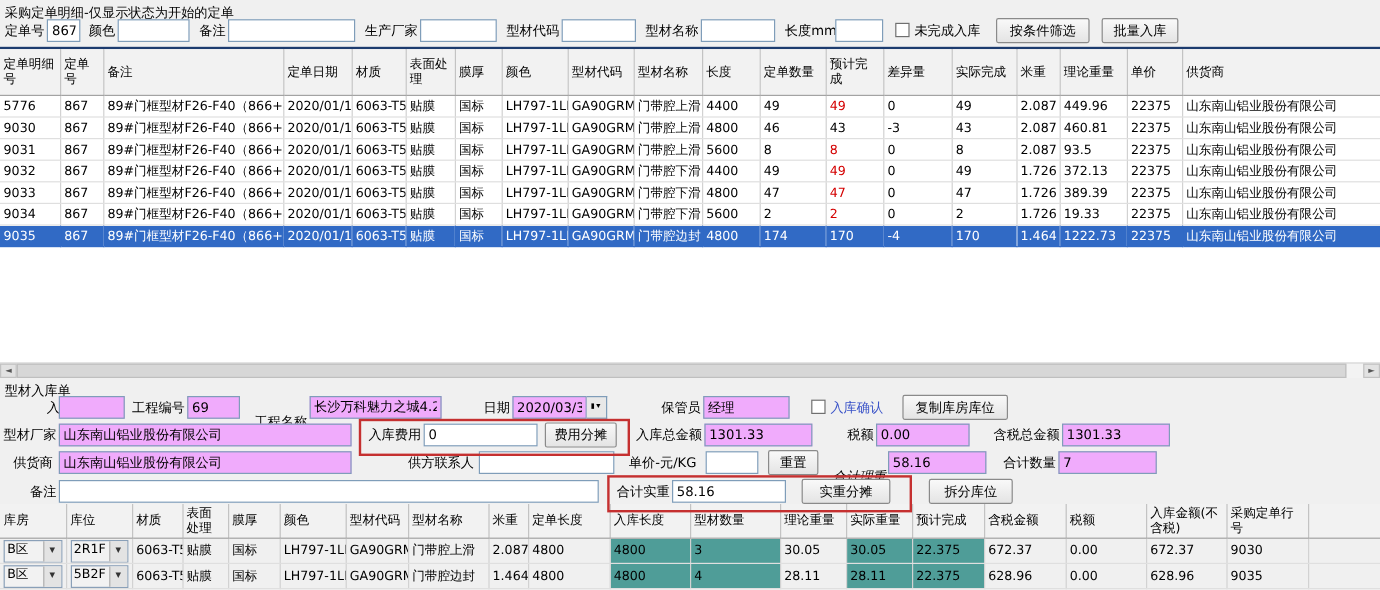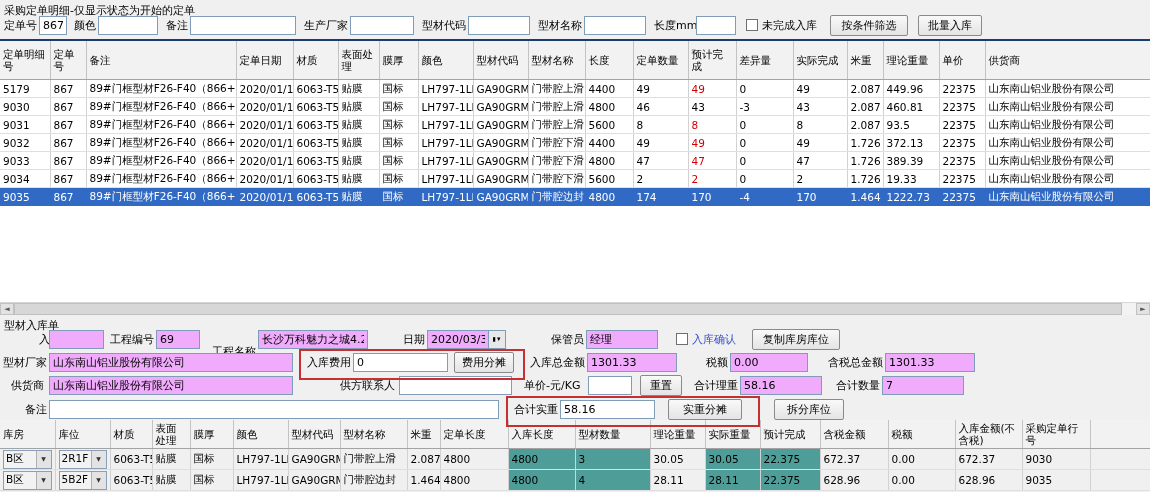--- a/index.html
+++ b/index.html
@@ -118,21 +118,21 @@
           <th>差异量</th>
           <th>实际完成</th>
           <th>米重</th>
           <th>理论重量</th>
           <th>单价</th>
           <th>供货商</th>
         </tr>
       </thead>
       <tbody>
         <tr>
-          <td>5179</td>
+          <td>5776</td>
           <td>867</td>
           <td>89#门框型材F26-F40（866+867）</td>
           <td>2020/01/13</td>
           <td>6063-T5</td>
           <td>贴膜</td>
           <td>国标</td>
           <td>LH797-1LL0</td>
           <td>GA90GRM03</td>
           <td>门带腔上滑</td>
           <td>4400</td>
@@ -311,21 +311,21 @@
   <span class="lbl" style="left:828px;top:37px;">含税总金额</span>
   <input class="fld ro" readonly="" style="left: 885px; top: 37px; width: 90px;" value="1301.33">
 
   <span class="lbl" style="left:11px;top:60px;">供货商</span>
   <input class="fld ro" readonly="" style="left: 49px; top: 60px; width: 244px;" value="山东南山铝业股份有限公司">
   <span class="lbl" style="left:340px;top:60px;">供方联系人</span>
   <input class="fld" style="left: 399px; top: 60px; width: 113px;" value="">
   <span class="lbl" style="left:524px;top:60px;">单价-元/KG</span>
   <input class="fld" style="left: 588px; top: 60px; width: 44px;" value="">
   <button class="btn" style="left:640px;top:59px;width:42px;">重置</button>
-  <span class="lbl" style="left:694px;top:60px;">合计理重</span>
+  <span class="lbl" style="left:694px;top:72px;font-style:italic;">合计理重</span>
   <input class="fld ro" readonly="" style="left: 740px; top: 60px; width: 82px;" value="58.16">
   <span class="lbl" style="left:836px;top:60px;">合计数量</span>
   <input class="fld ro" readonly="" style="left: 882px; top: 60px; width: 82px;" value="7">
 
   <span class="lbl" style="left:25px;top:84px;">备注</span>
   <input class="fld" style="left: 49px; top: 84px; width: 450px;" value="">
   <div class="redbox" style="left:506px;top:80px;width:250px;height:27px;"></div>
   <span class="lbl" style="left:514px;top:84px;">合计实重</span>
   <input class="fld" style="left: 560px; top: 84px; width: 95px;" value="58.16">
   <button class="btn" style="left:668px;top:83px;width:74px;">实重分摊</button>

